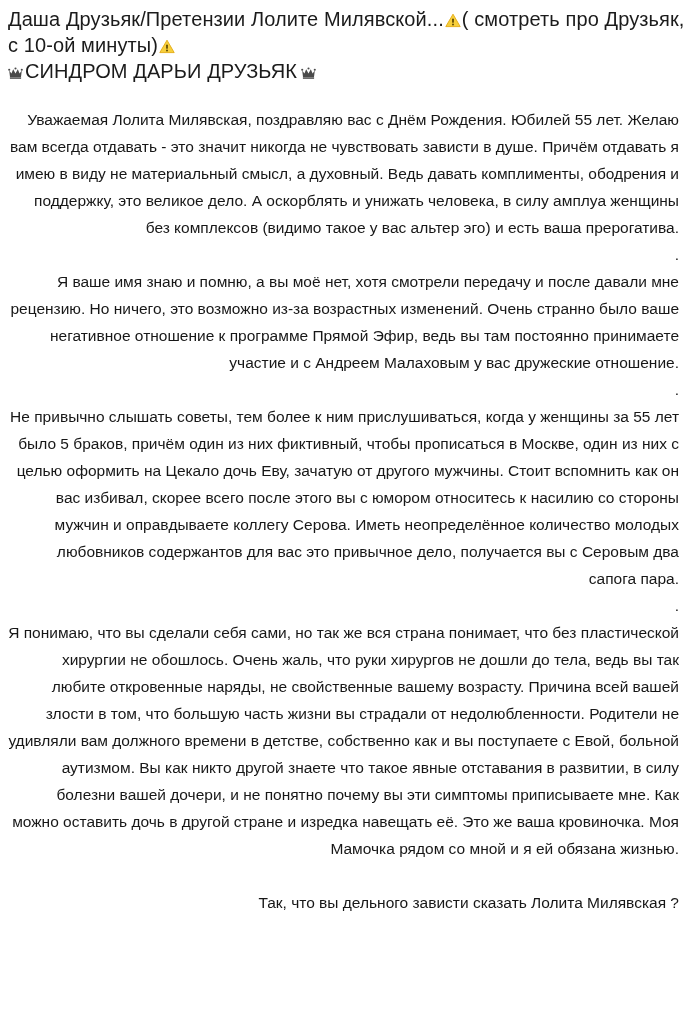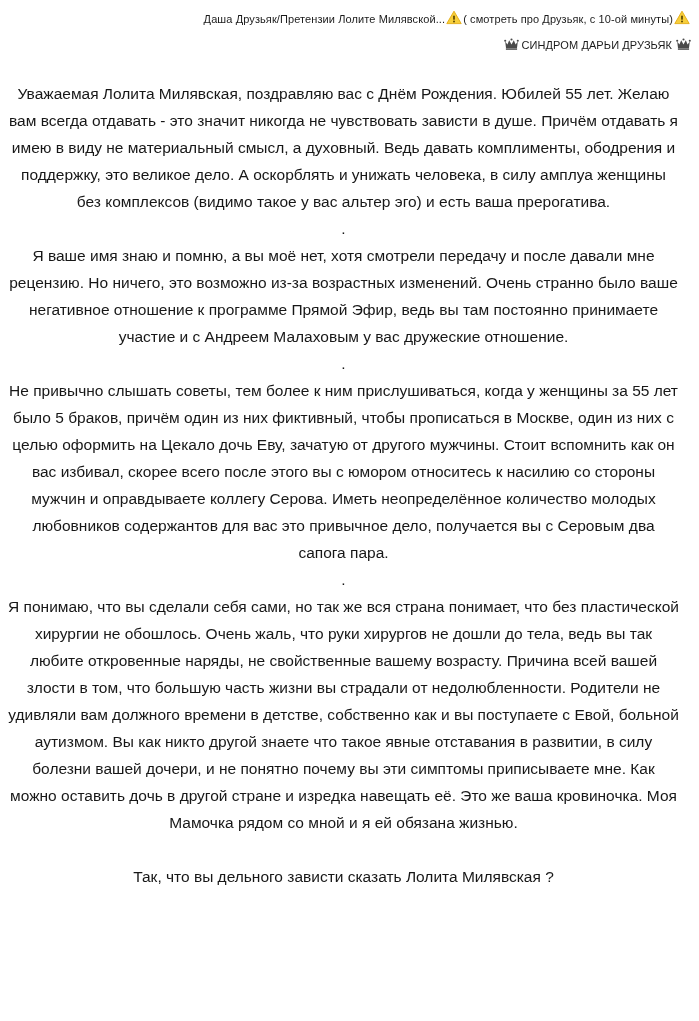--- a/index.html
+++ b/index.html
@@ -19,25 +19,24 @@
     width: 699px;
     box-sizing: border-box;
     padding: 0;
     position: relative;
   }
 
   
   .post-header {
     box-sizing: border-box;
     padding: 6px 8px 0 8px;
-    font-size: 11px;
+    font-size: 20px;
     line-height: 26px;
     color: #1b1b1b;
     letter-spacing: 0.1px;
-    text-align: right;
   }
   .post-header .hdr-line {
     margin: 0;
   }
   .emoji {
     display: inline-block;
     vertical-align: -2px;
     font-style: normal;
   }
   
@@ -66,21 +65,21 @@
     height: 22px;
   }
 
   
   .post-body {
     box-sizing: border-box;
     padding: 0 20px 10px 8px;
     font-size: 15.5px;
     line-height: 27px;
     color: #171717;
-    text-align: center;
+    text-align: right;
   }
   .post-body p {
     margin: 0;
     padding: 0;
   }
   .post-body p.para {
     margin: 0 0 0 0;
     max-width: 684px;
   }
   .post-body p.sep {

